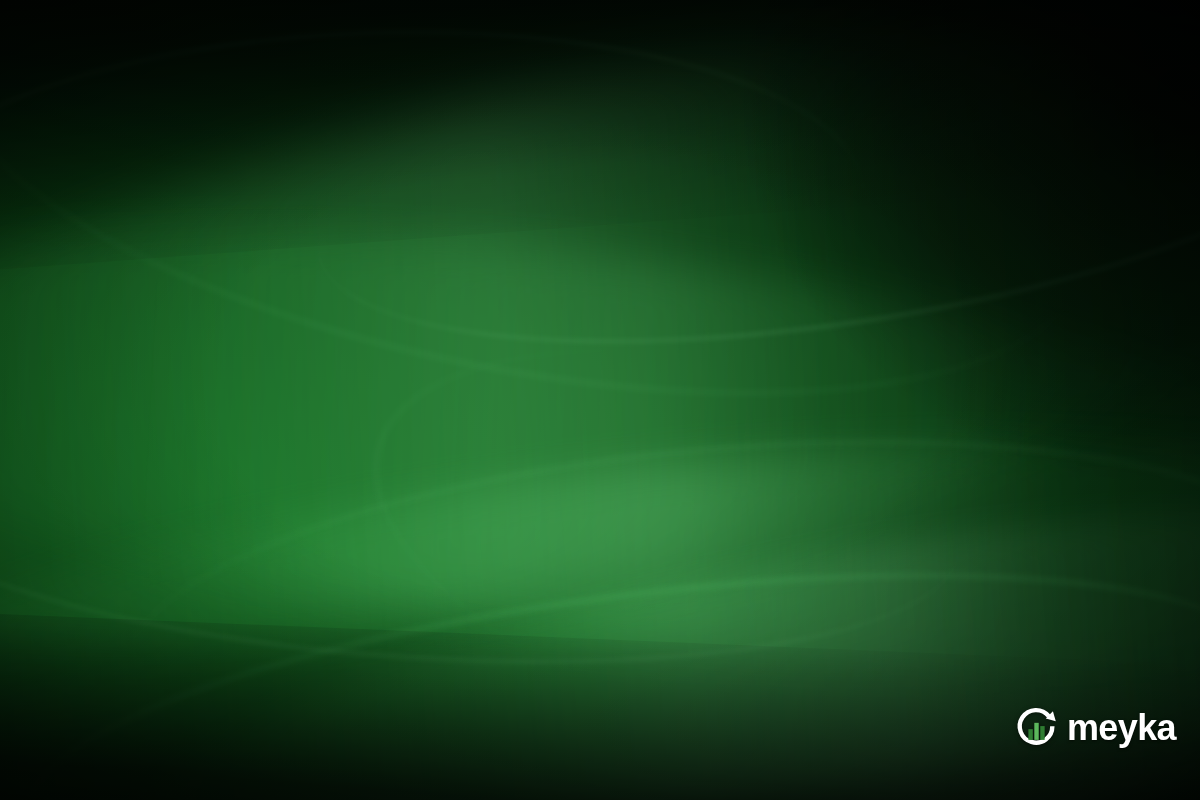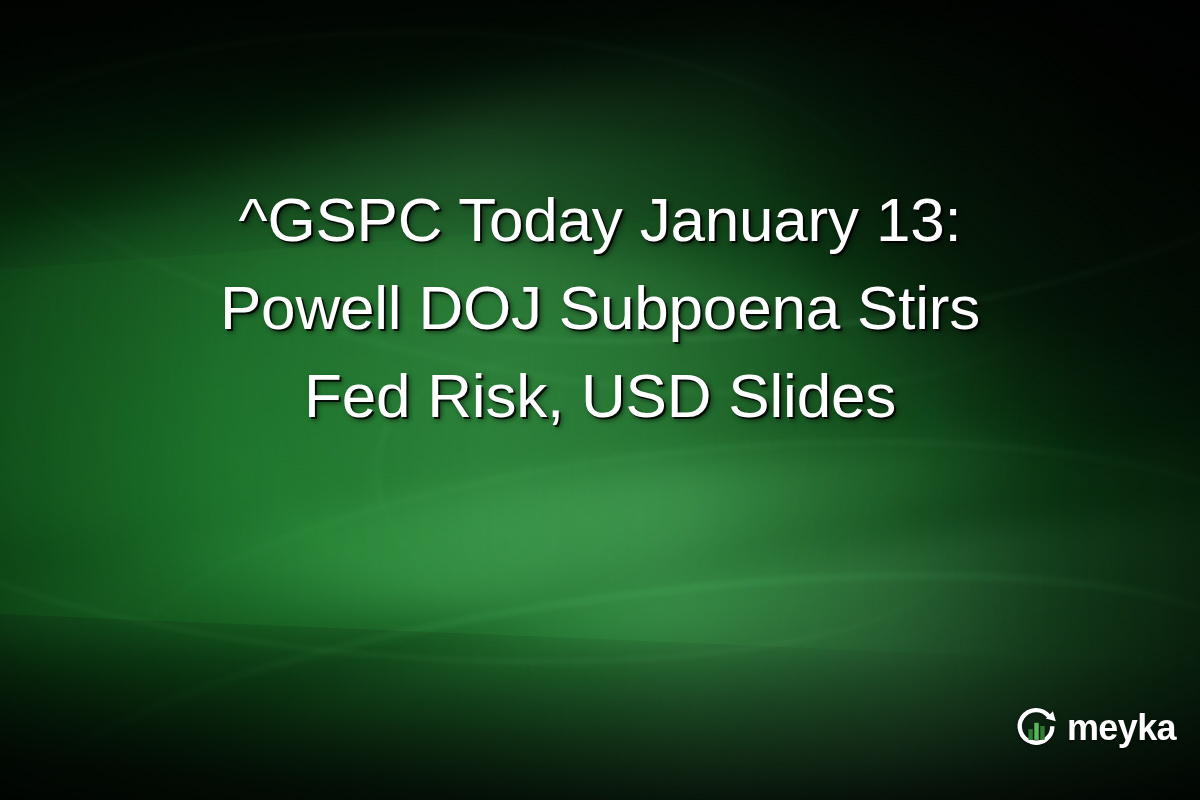--- a/index.html
+++ b/index.html
@@ -274,25 +274,20 @@
   <div class="streak streak-4"></div>
   <div class="streak streak-5"></div>
   <div class="streak streak-6"></div>
   <div class="streak streak-7"></div>
 
   <div class="bg-topdark"></div>
   <div class="bg-rightdark"></div>
   <div class="bg-botdark"></div>
   <div class="vignette"></div>
 
-  <div class="headline-wrap">
-    <h1 class="headline">^GSPC Today January 13:</h1>
-    <h1 class="headline">Powell DOJ Subpoena Stirs</h1>
-    <h1 class="headline">Fed Risk, USD Slides</h1>
-  </div>
 
   <div class="logo">
     <svg class="logo-mark" viewBox="0 0 48 48" aria-hidden="true">
 
       <path d="M36.2 11.6 A17 17 0 1 0 40 22.2" fill="none" stroke="#ffffff" stroke-width="4.6" stroke-linecap="butt"></path>
       <polygon points="40.6,6.6 43.6,17.0 33.2,14.1" fill="#ffffff"></polygon>
 
       <rect x="15.0" y="25.2" width="4.6" height="11.2" fill="#2f7d32"></rect>
       <rect x="21.2" y="18.6" width="4.6" height="17.8" fill="#5cb85c"></rect>
       <rect x="27.4" y="22.0" width="4.6" height="14.4" fill="#2f7d32"></rect>

